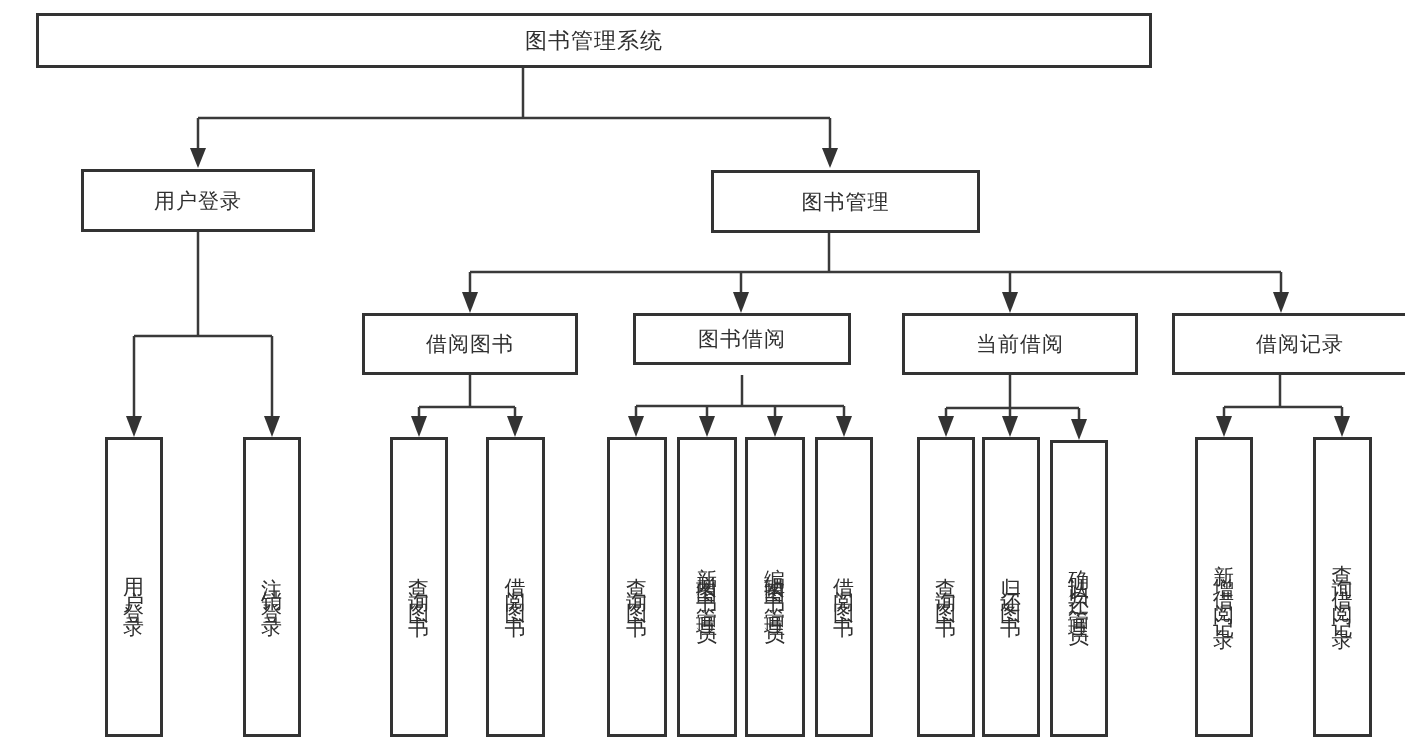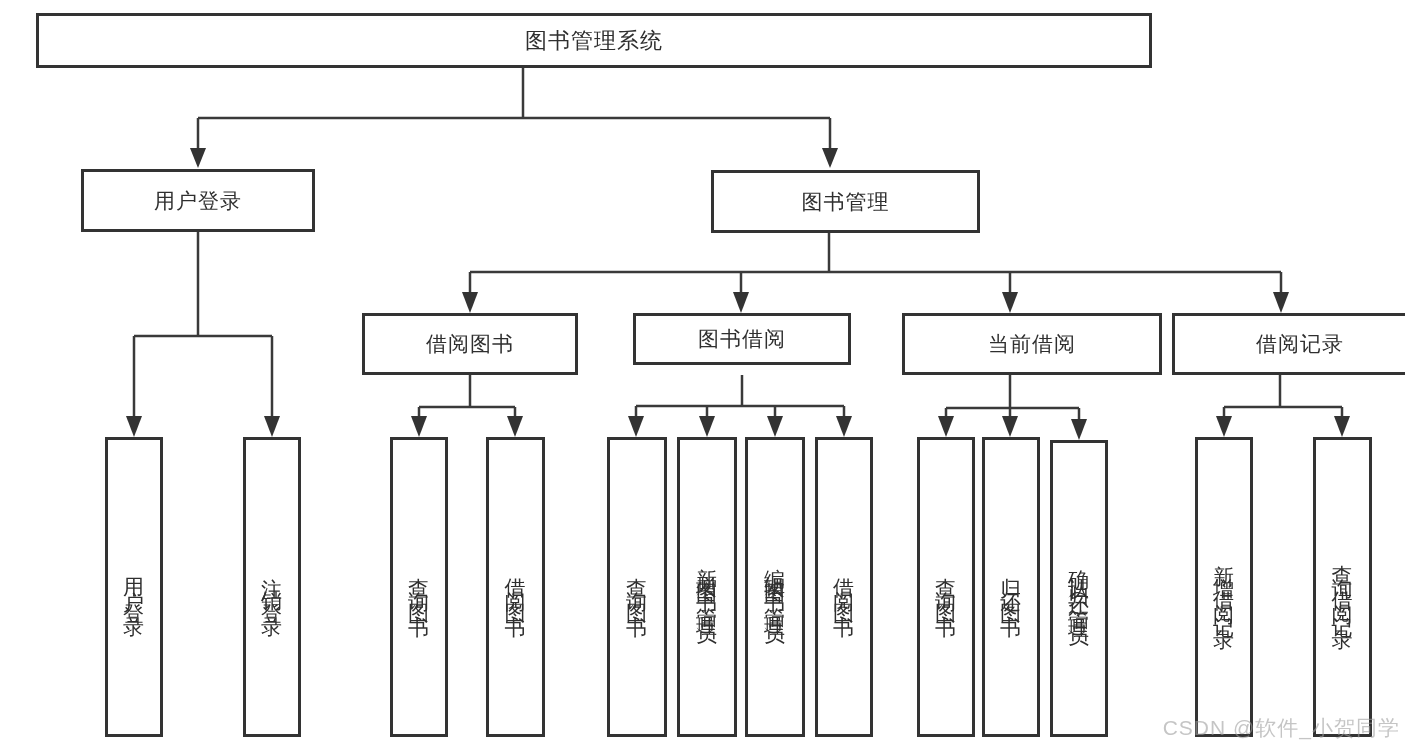--- a/index.html
+++ b/index.html
@@ -152,21 +152,21 @@
   <div class="hbox" style="left:711px; top:170px; width:269px; height:63px;">
     <span>图书管理</span>
   </div>
 
   <div class="hbox" style="left:362px; top:313px; width:216px; height:62px;">
     <span>借阅图书</span>
   </div>
   <div class="hbox" style="left:633px; top:313px; width:218px; height:52px;">
     <span>图书借阅</span>
   </div>
-  <div class="hbox" style="left:902px; top:313px; width:260px; height:62px;">
+  <div class="hbox" style="left:902px; top:313px; width:236px; height:62px;">
     <span>当前借阅</span>
   </div>
   <div class="hbox" style="left:1172px; top:313px; width:256px; height:62px;">
     <span>借阅记录</span>
   </div>
 
   <div class="vbox" style="left:105px; top:437px; width:58px; height:300px;">
     <span class="vtext">用户登录</span>
   </div>
   <div class="vbox" style="left:243px; top:437px; width:58px; height:300px;">
@@ -203,15 +203,14 @@
     <span class="vtext tight">确认归还（管理员）</span>
   </div>
 
   <div class="vbox" style="left:1195px; top:437px; width:58px; height:300px;">
     <span class="vtext">新增借阅记录</span>
   </div>
   <div class="vbox" style="left:1313px; top:437px; width:59px; height:300px;">
     <span class="vtext">查询借阅记录</span>
   </div>
 
-  <div class="watermark">CSDN @软件_小贺同学</div>
 
 </div>
 
 </body></html>

